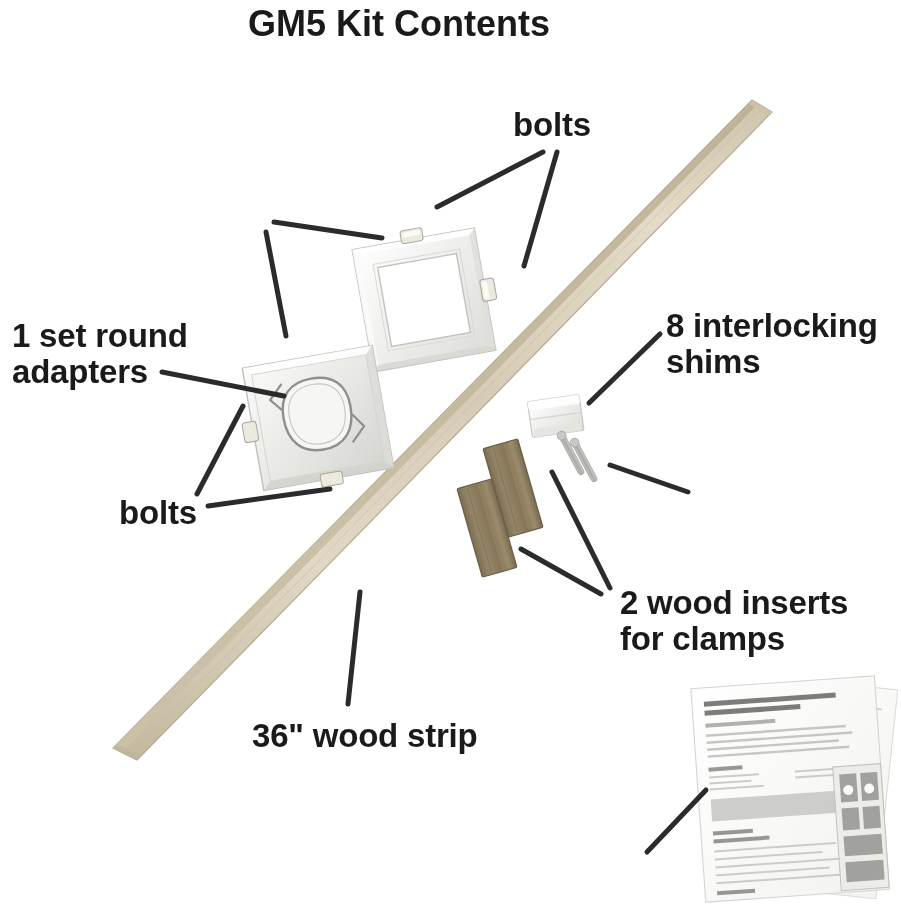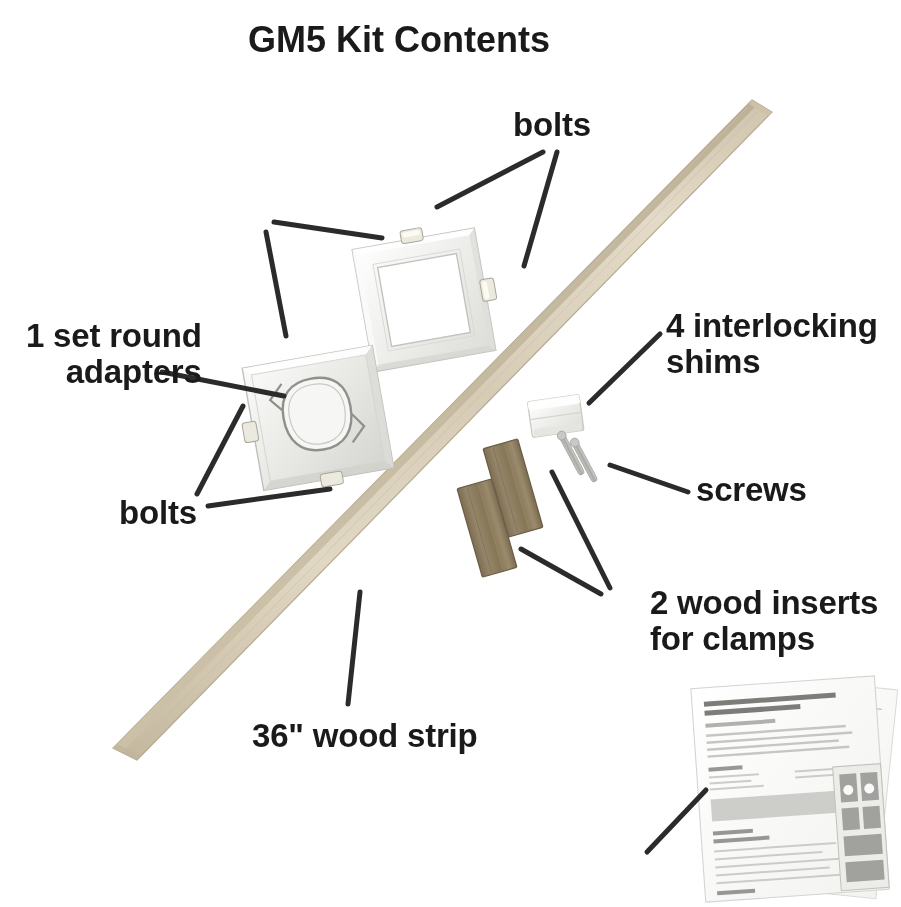--- a/index.html
+++ b/index.html
@@ -29,21 +29,20 @@
     font-family: "Liberation Sans", sans-serif;
     font-weight: bold;
     line-height: 1.08;
     white-space: pre;
     letter-spacing: -0.2px;
   }
   #title-label {
     font-size: 36px;
     font-weight: bold;
     letter-spacing: 0px;
-    margin-top: 16px;
   }
   .lbl-30 { font-size: 33px; }
 </style>
 </head>
 <body>
 
 <div id="stage">
 
   <svg id="svg-layer" viewBox="0 0 901 907">
     <defs>
@@ -275,29 +274,28 @@
 
       <line x1="647" y1="852" x2="706" y2="790"></line>
     </g>
   </svg>
 
   <div id="title-label" class="label" style="left:248px; top:5px;">GM5 Kit Contents</div>
 
 
   <div class="label lbl-30" style="left:513px; top:107px;">bolts</div>
 
-  <div class="label lbl-30" style="left:26px; top:318px;text-align:right;">1 set round
+  <div class="label lbl-30" style="left:12px; top:318px;">1 set round
 adapters</div>
 
   <div class="label lbl-30" style="left:119px; top:495px;">bolts</div>
 
-  <div class="label lbl-30" style="left:666px; top:308px;">4 interlocking
+  <div class="label lbl-30" style="left:666px; top:308px;">8 interlocking
 shims</div>
 
-  <div class="label lbl-30" style="left:696px; top:472px;">screws</div>
-
-  <div class="label lbl-30" style="left:620px; top:585px;margin-left:30px;">2 wood inserts
+
+  <div class="label lbl-30" style="left:620px; top:585px;">2 wood inserts
 for clamps</div>
 
   <div class="label lbl-30" style="left:252px; top:718px;">36" wood strip</div>
 
 
 </div>
 
 </body></html>

